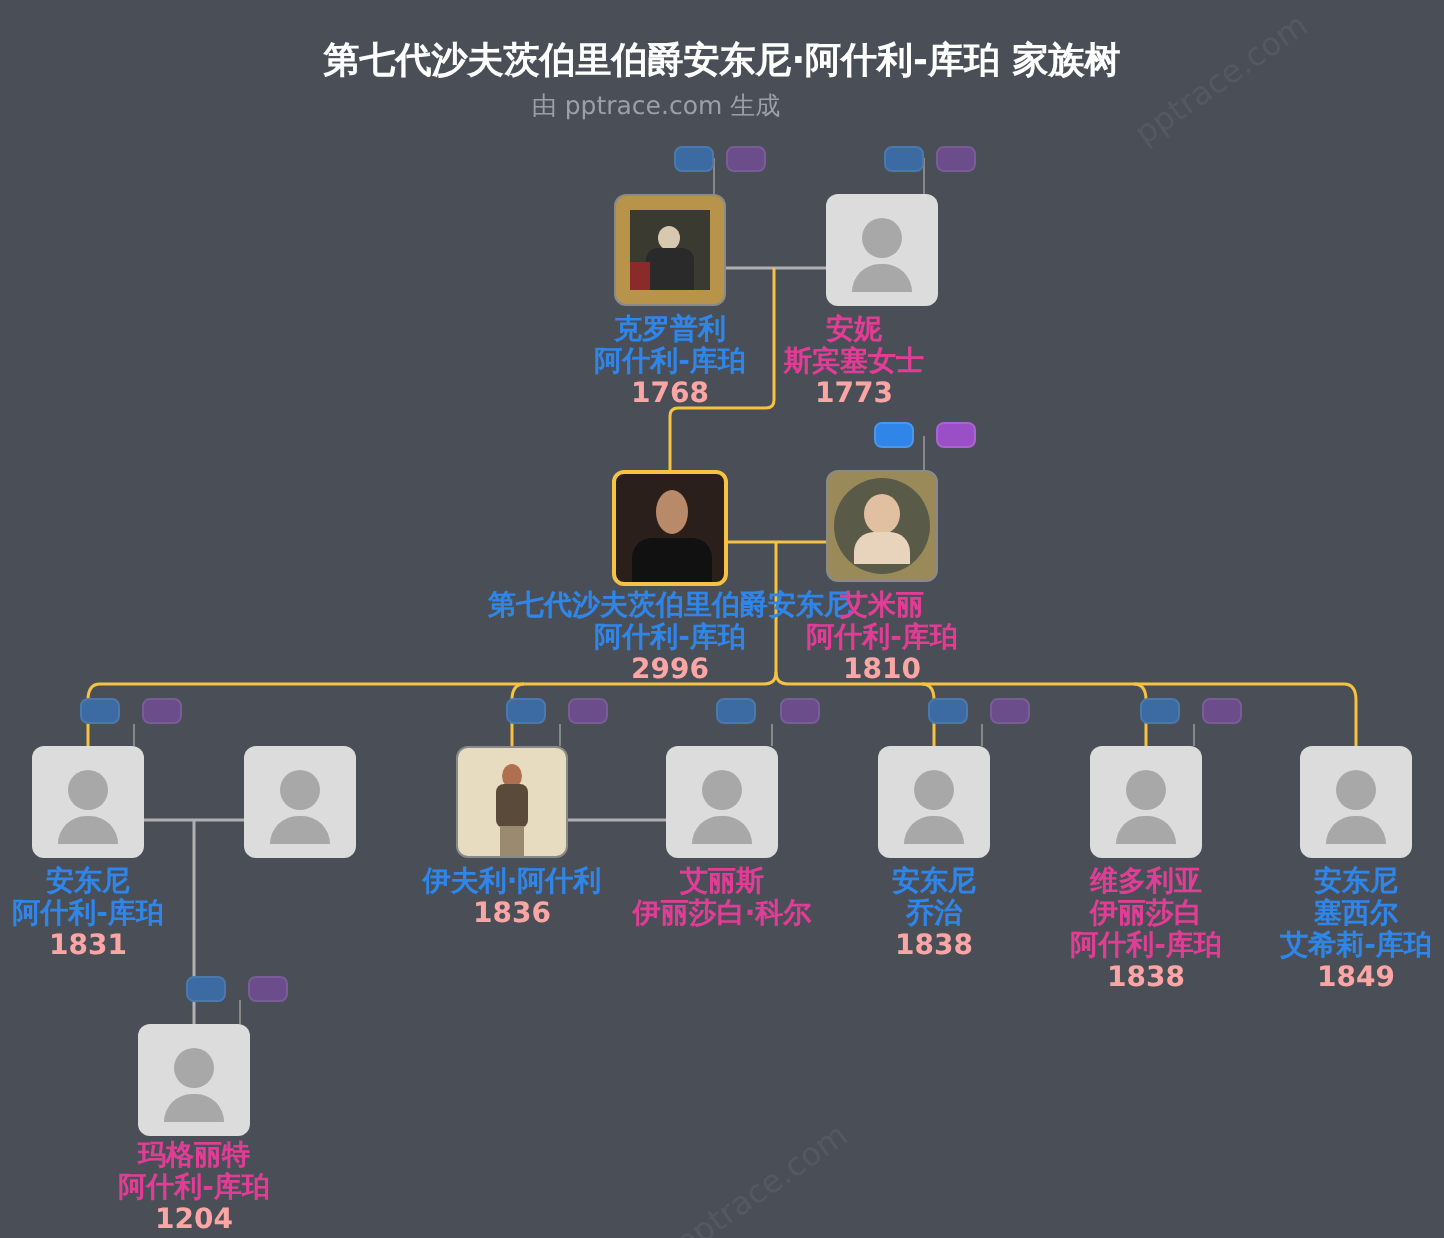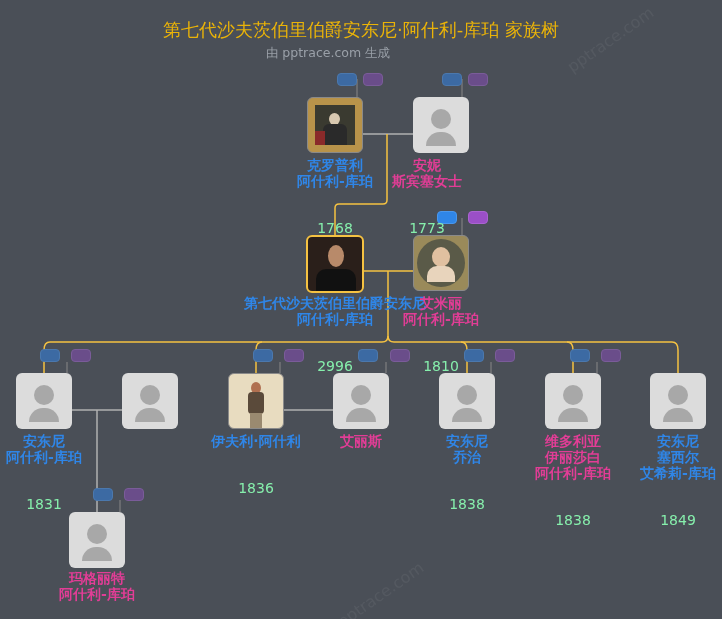--- a/index.html
+++ b/index.html
@@ -3,21 +3,21 @@
 <meta charset="utf-8">
 <style>
   html, body { margin:0; padding:0; }
   body {
     width:722px; height:619px; overflow:hidden; position:relative;
     background:#4a4f57;
     font-family:"DejaVu Sans","Liberation Sans",sans-serif;
   }
   .title {
     position:absolute; top:18px; left:0; width:722px; text-align:center;
-    color:#eab308; font-size:18px; font-weight:normal; letter-spacing:0px;
+    color:#ffffff; font-size:18px; font-weight:bold; letter-spacing:0px;
   }
   .subtitle {
     position:absolute; top:45px; left:0; width:656px; text-align:center;
     color:#9aa0a8; font-size:12.5px;
   }
   svg.lines { position:absolute; left:0; top:0; }
   .card {
     position:absolute; width:56px; height:56px; border-radius:6px;
     background:#dcdcdc; box-sizing:border-box; overflow:hidden;
   }
@@ -38,21 +38,21 @@
   .pill.blue { background:#3c6aa3; border:1px solid #4b78ad; }
   .pill.purple { background:#6a4d8a; border:1px solid #7a5c99; }
   .pill.blue.bright { background:#2f86e8; border:1px solid #4a97ec; }
   .pill.purple.bright { background:#9b4fc7; border:1px solid #aa63d1; }
   .label {
     position:absolute; text-align:center; font-size:14px; line-height:16px;
     font-weight:bold; white-space:nowrap;
   }
   .label .m { color:#2f86e8; }
   .label .f { color:#e23d96; }
-  .label .yr { color:#86efac; font-weight:normal; font-size:14px;margin-top:31px; }
+  .label .yr { color:#fca5a5; font-weight:bold; font-size:14px; }
   .watermark {
     position:absolute; color:rgba(255,255,255,0.06); font-size:16px;
     transform:rotate(-35deg);
   }
 </style>
 </head>
 <body>
 
 <div class="title">第七代沙夫茨伯里伯爵安东尼·阿什利-库珀 家族树</div>
 <div class="subtitle">由 pptrace.com 生成</div>
@@ -187,20 +187,21 @@
   <div class="m">安东尼</div>
   <div class="m">阿什利-库珀</div>
   <div class="yr">1831</div>
 </div>
 <div class="label" style="left:196px;top:433px;width:120px;">
   <div class="m">伊夫利·阿什利</div>
   <div class="yr">1836</div>
 </div>
 <div class="label" style="left:301px;top:433px;width:120px;">
   <div class="f">艾丽斯</div>
+  <div class="f">伊丽莎白·科尔</div>
 </div>
 <div class="label" style="left:407px;top:433px;width:120px;">
   <div class="m">安东尼</div>
   <div class="m">乔治</div>
   <div class="yr">1838</div>
 </div>
 <div class="label" style="left:513px;top:433px;width:120px;">
   <div class="f">维多利亚</div>
   <div class="f">伊丽莎白</div>
   <div class="f">阿什利-库珀</div>

